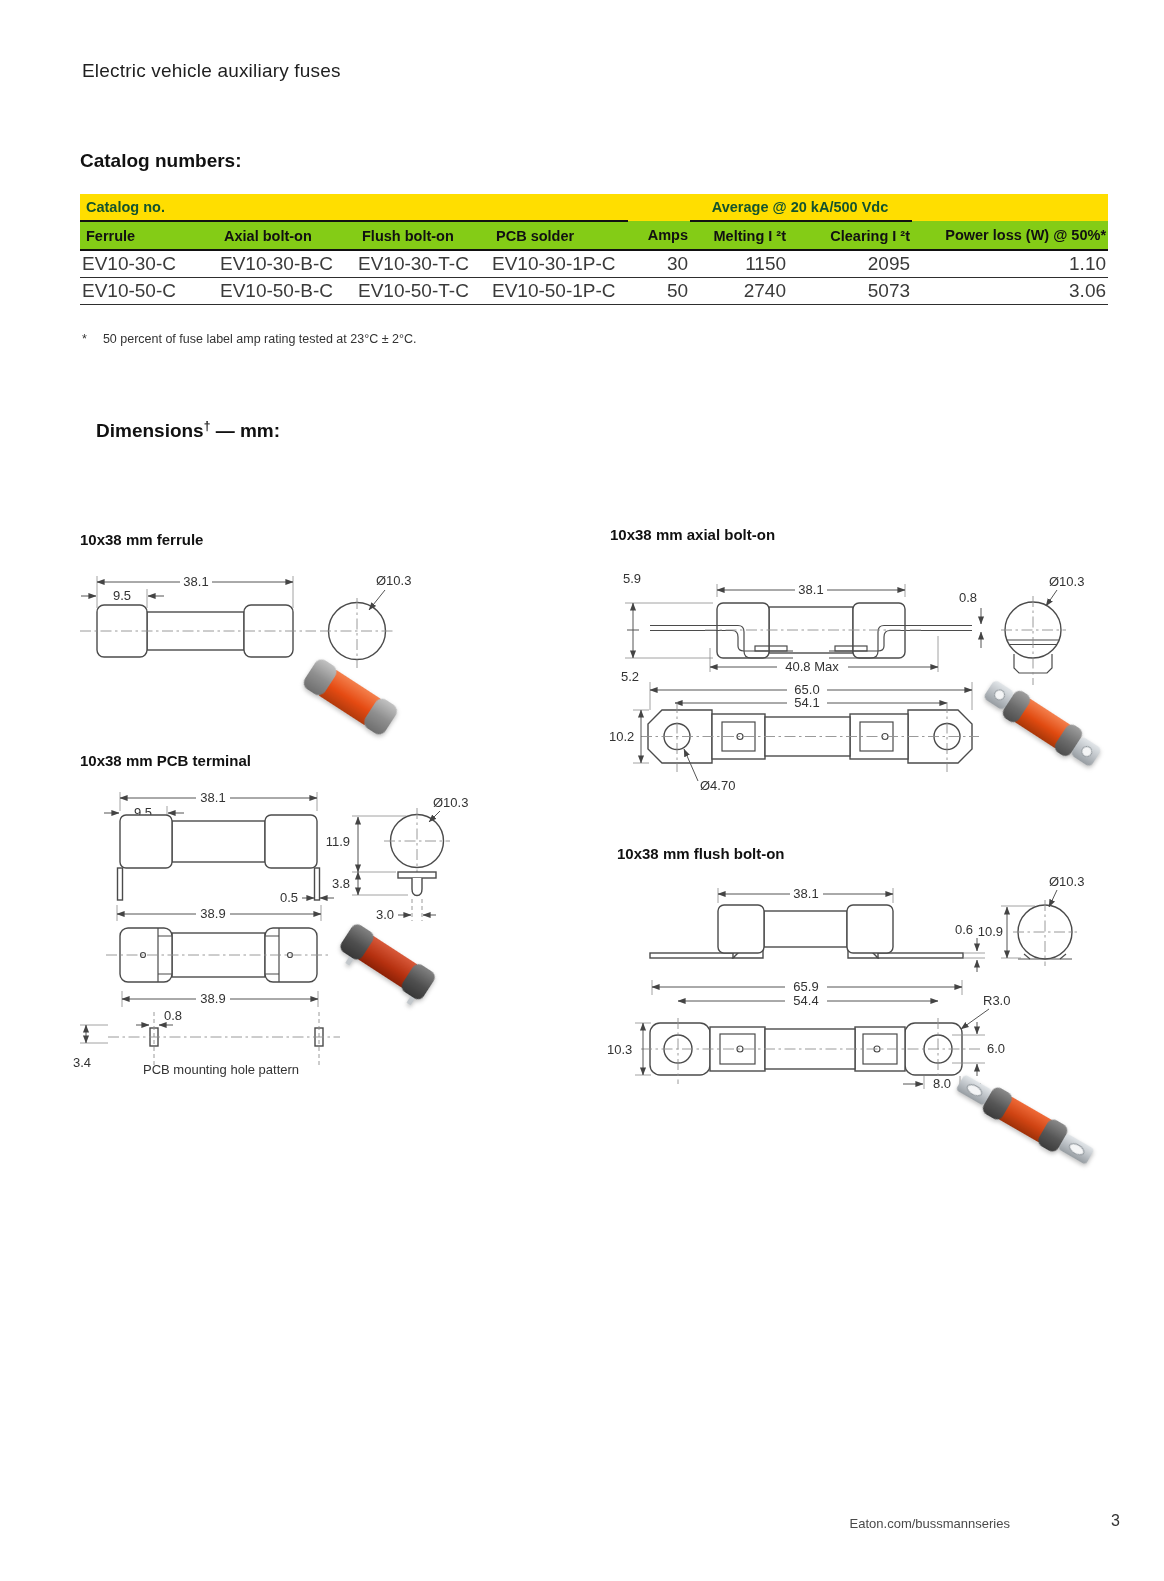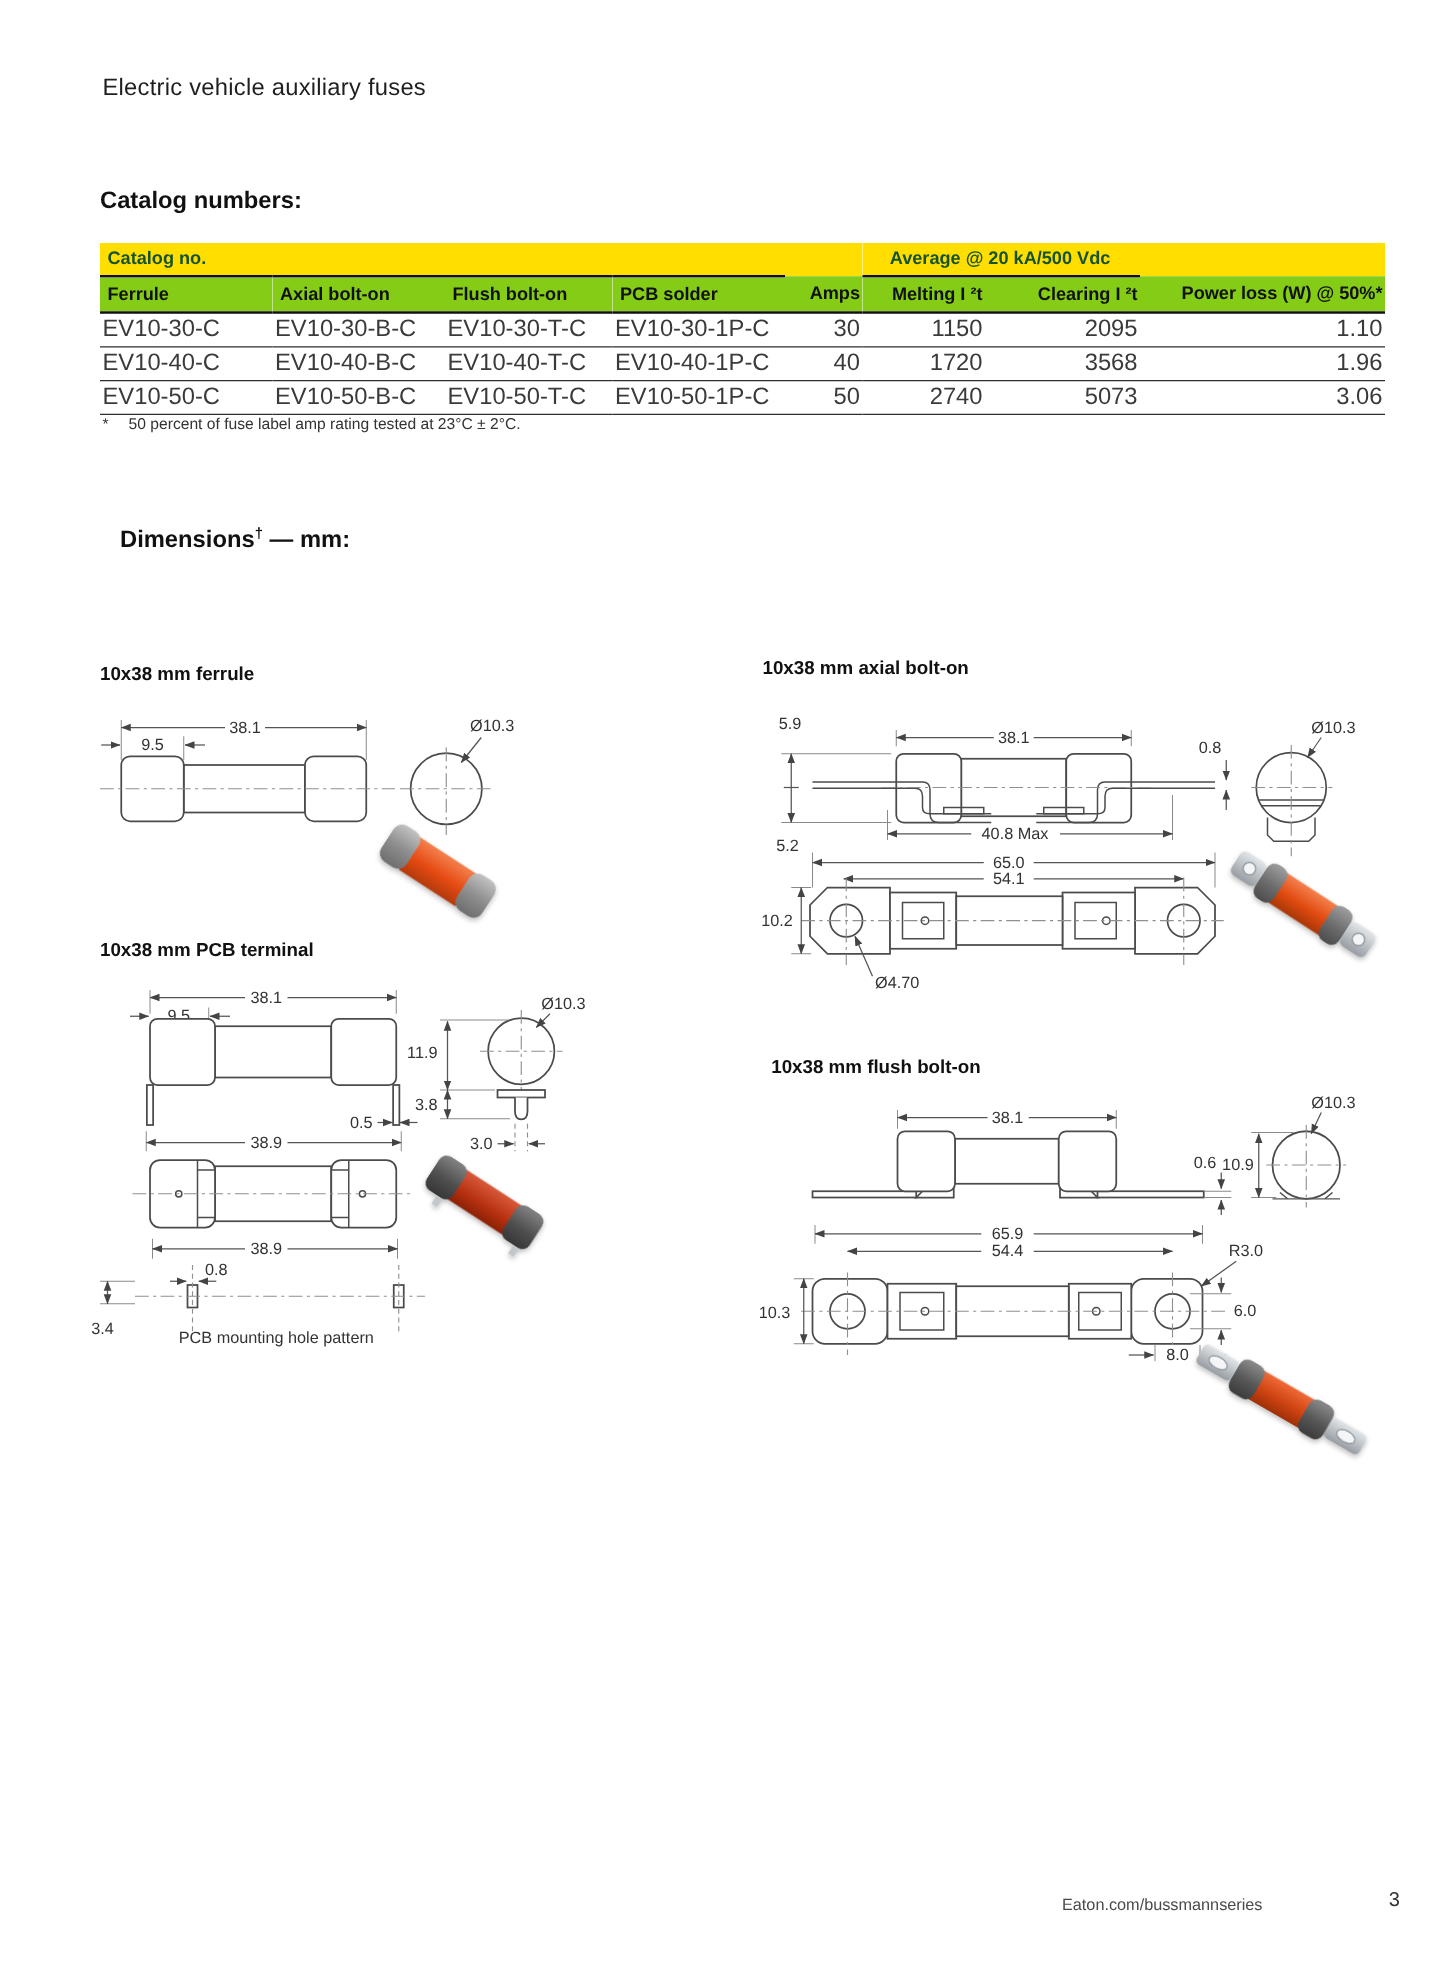--- a/index.html
+++ b/index.html
@@ -98,30 +98,20 @@
         <td>EV10-30-C</td>
         <td>EV10-30-B-C</td>
         <td>EV10-30-T-C</td>
         <td>EV10-30-1P-C</td>
         <td class="num">30</td>
         <td class="num">1150</td>
         <td class="num">2095</td>
         <td class="num">1.10</td>
       </tr>
       <tr>
-        <td>EV10-40-C</td>
-        <td>EV10-40-B-C</td>
-        <td>EV10-40-T-C</td>
-        <td>EV10-40-1P-C</td>
-        <td class="num">40</td>
-        <td class="num">1720</td>
-        <td class="num">3568</td>
-        <td class="num">1.96</td>
-      </tr>
-      <tr>
         <td>EV10-50-C</td>
         <td>EV10-50-B-C</td>
         <td>EV10-50-T-C</td>
         <td>EV10-50-1P-C</td>
         <td class="num">50</td>
         <td class="num">2740</td>
         <td class="num">5073</td>
         <td class="num">3.06</td>
       </tr>
     </tbody>

